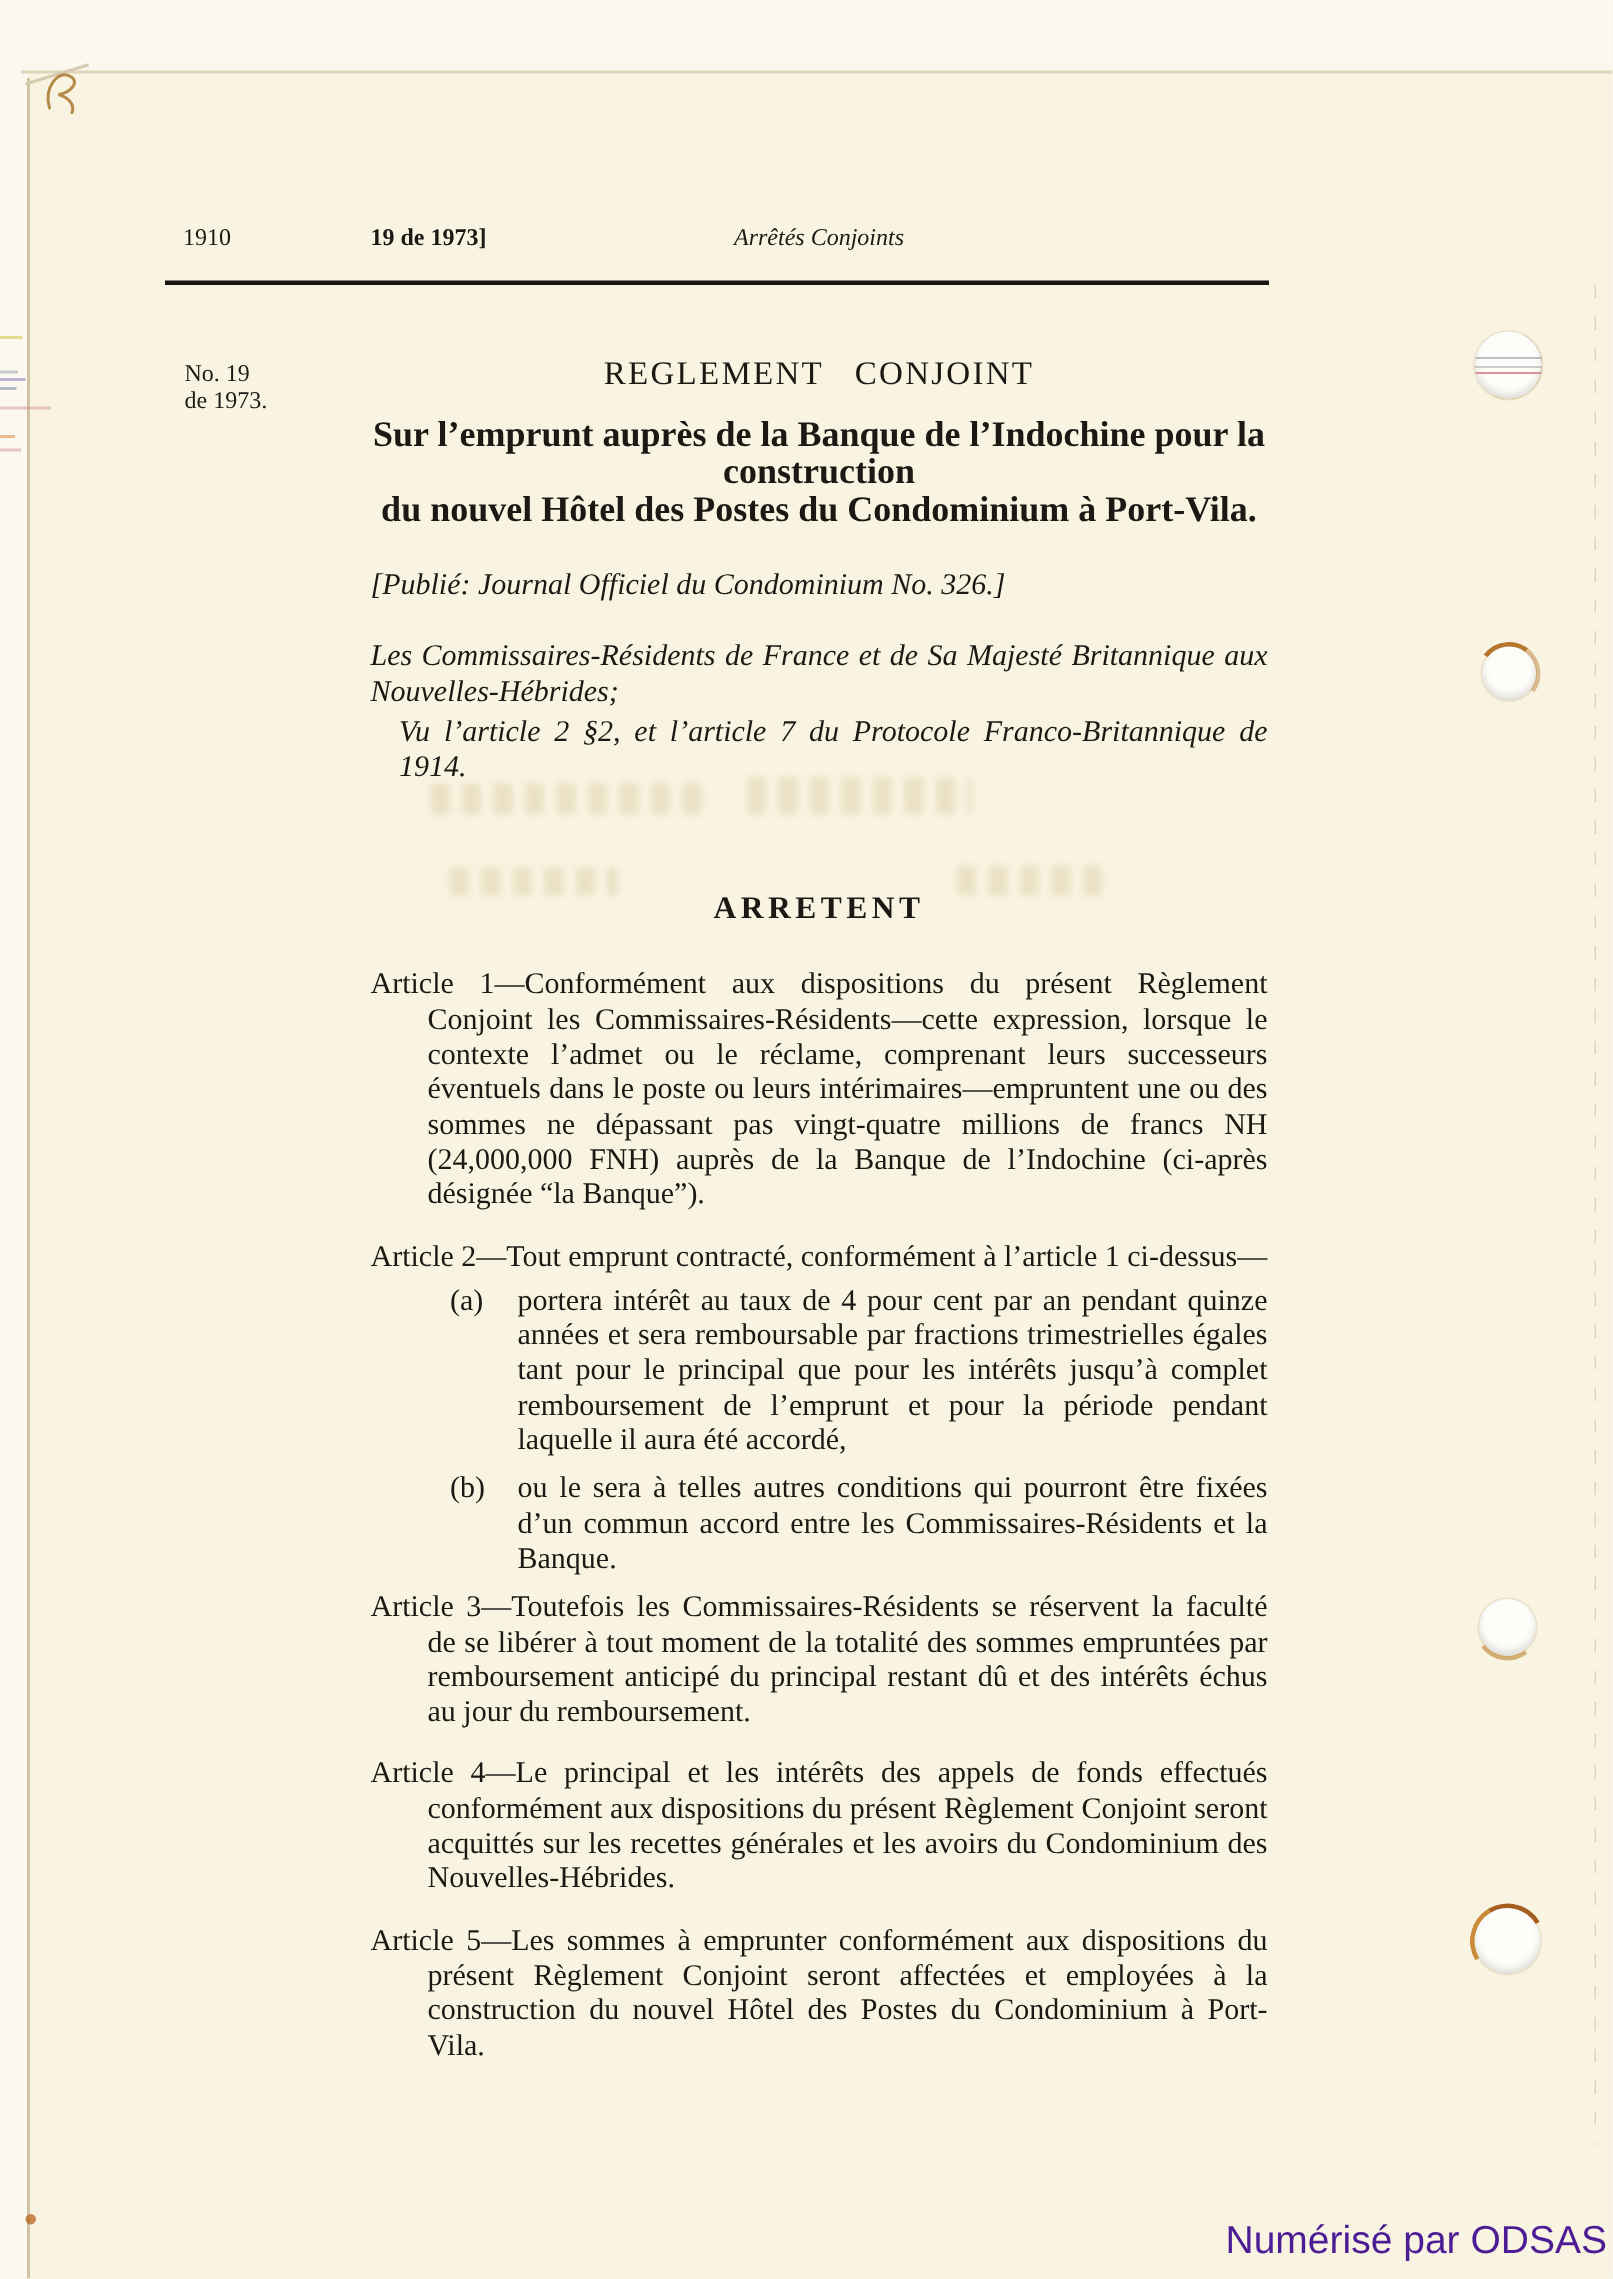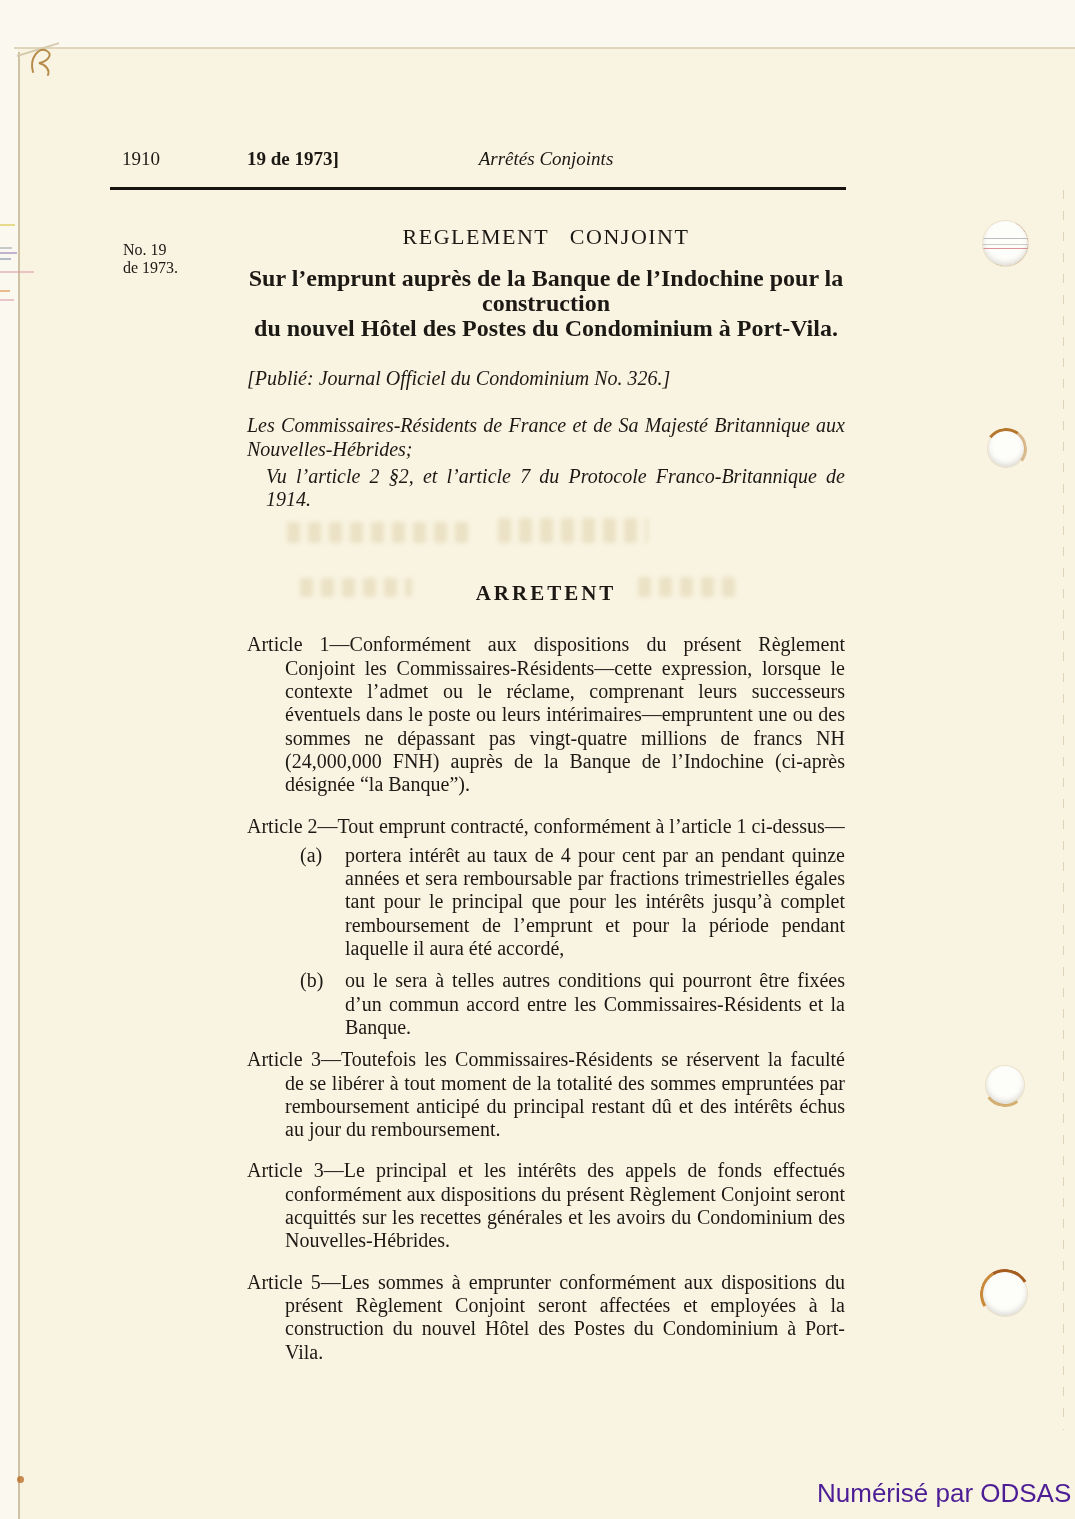--- a/index.html
+++ b/index.html
@@ -39,35 +39,35 @@
   .hole1::before{content:'';position:absolute;left:0;right:0;top:17px;height:13px;
     background:linear-gradient(to bottom, rgba(115,115,128,.45) 0 1px, transparent 1px 6px, rgba(115,115,128,.35) 6px 7px, transparent 7px 10px, rgba(205,90,100,.65) 10px 11px, transparent 11px);}
   .hole1::after{border-right-color:#9c5618;border-bottom-color:#c9883a;transform:rotate(-18deg);}
   .hole2{left:988px;top:431px;width:36px;height:36px;}
   .hole2::after{border-top-color:#b5762c;border-right-color:rgba(181,118,44,.45);transform:rotate(-8deg);}
   .hole3{left:986px;top:1066px;width:38px;height:38px;}
   .hole3::after{border-bottom-color:rgba(200,154,80,.75);transform:rotate(8deg);}
   .hole4{left:983px;top:1272px;width:44px;height:44px;}
   .hole4::after{border-top-color:#a55d20;border-left-color:#c98a3a;transform:rotate(14deg);}
   
-  .hdr{position:absolute;top:148px;font-size:19px;line-height:22px;}
+  .hdr{position:absolute;top:148px;font-size:16px;line-height:22px;}
   .hdr-pageno{left:122px;}
   .hdr-issue{left:247px;font-weight:bold;}
   .hdr-running{left:247px;width:598px;text-align:center;font-style:italic;}
   .hdr-rule{position:absolute;left:110px;top:187px;width:736px;height:3px;background:#171410;}
   .margin-note{position:absolute;left:123px;top:241px;font-size:16px;line-height:18px;}
   
   .ghost{position:absolute;filter:blur(2.5px);opacity:.5;
     background:repeating-linear-gradient(90deg, rgba(198,176,120,.55) 0 13px, rgba(198,176,120,0) 13px 21px);}
   .g1{left:287px;top:522px;width:185px;height:21px;}
   .g2{left:498px;top:518px;width:150px;height:25px;}
   .g3{left:300px;top:578px;width:112px;height:19px;}
   .g4{left:638px;top:577px;width:104px;height:20px;}
   
-  .col{position:absolute;left:247px;top:224px;width:598px;font-size:20px;line-height:23.3px;}
+  .col{position:absolute;left:247px;top:236px;width:598px;font-size:20px;line-height:23.3px;}
   .doc-title{margin:0 0 16px;font-size:22px;line-height:26px;font-weight:400;text-align:center;
     letter-spacing:1.5px;word-spacing:14px;}
   .doc-subtitle{margin:0 0 26px;font-size:24px;line-height:25px;font-weight:bold;text-align:center;}
   .publie{margin:0 0 24px;font-style:italic;}
   .preamble{margin:0;font-style:italic;text-align:justify;}
   .preamble + .preamble{margin-top:4px;margin-left:19px;}
   .enacting{margin:70px 0 28px;font-size:21px;line-height:24px;font-weight:700;text-align:center;letter-spacing:3px;}
   .article{margin:0 0 18px;text-align:justify;padding-left:38px;text-indent:-38px;}
   .article.has-items{margin-bottom:6px;}
   .sub-item{margin:0 0 9px 53px;display:flex;}
@@ -130,18 +130,18 @@
       <p class="article has-items">Article 2—Tout emprunt contracté, conformément à l’article 1 ci-dessus—</p>
       <div class="sub-item">
         <span class="marker">(a)</span>
         <span class="sub-text">portera intérêt au taux de 4 pour cent par an pendant quinze années et sera remboursable par fractions trimestrielles égales tant pour le principal que pour les intérêts jusqu’à complet remboursement de l’emprunt et pour la période pendant laquelle il aura été accordé,</span>
       </div>
       <div class="sub-item">
         <span class="marker">(b)</span>
         <span class="sub-text">ou le sera à telles autres conditions qui pourront être fixées d’un commun accord entre les Commissaires-Résidents et la Banque.</span>
       </div>
       <p class="article">Article 3—Toutefois les Commissaires-Résidents se réservent la faculté de se libérer à tout moment de la totalité des sommes empruntées par remboursement anticipé du principal restant dû et des intérêts échus au jour du remboursement.</p>
-      <p class="article">Article 3—Le principal et les intérêts des appels de fonds effectués conformément aux dispositions du présent Règlement Conjoint seront acquittés sur les recettes générales et les avoirs du Condominium des Nouvelles-Hébrides.</p>
+      <p class="article">Article 4—Le principal et les intérêts des appels de fonds effectués conformément aux dispositions du présent Règlement Conjoint seront acquittés sur les recettes générales et les avoirs du Condominium des Nouvelles-Hébrides.</p>
       <p class="article">Article 5—Les sommes à emprunter conformément aux dispositions du présent Règlement Conjoint seront affectées et employées à la construction du nouvel Hôtel des Postes du Condominium à Port-Vila.</p>
     </div>
 </div>
 
 <div class="watermark">Numérisé par ODSAS</div>
 
 </body></html>

